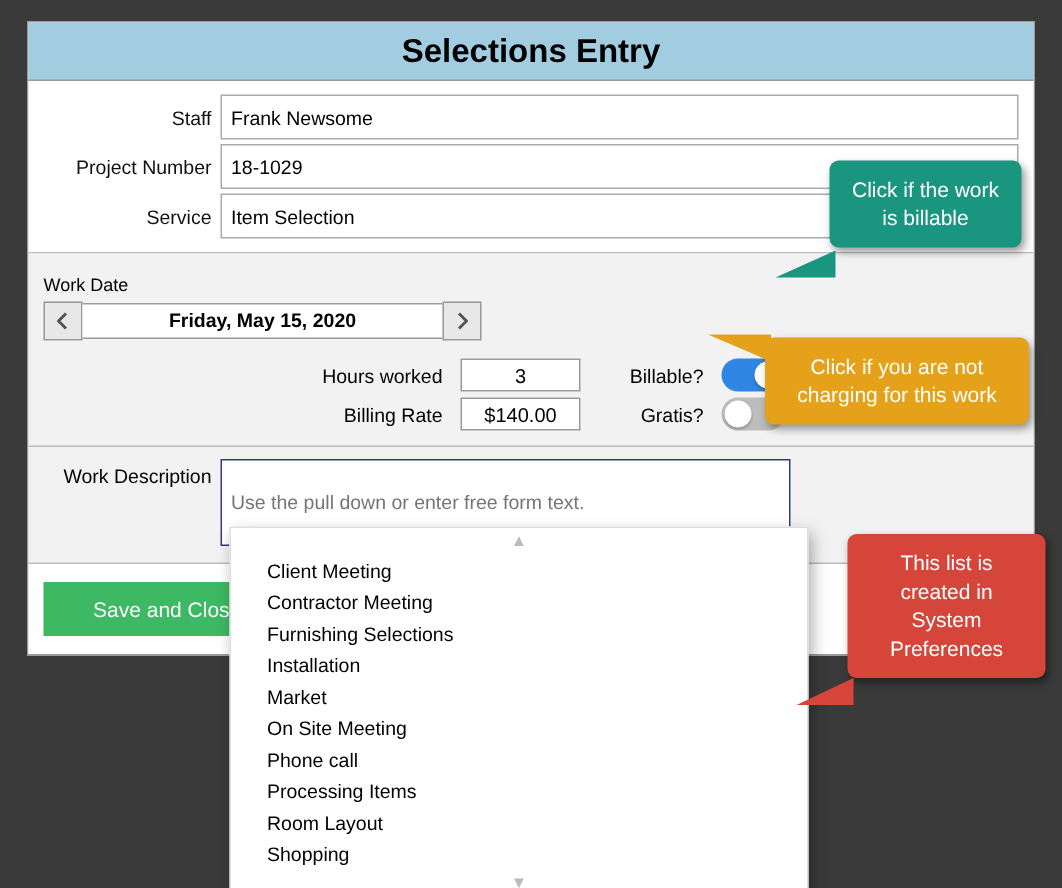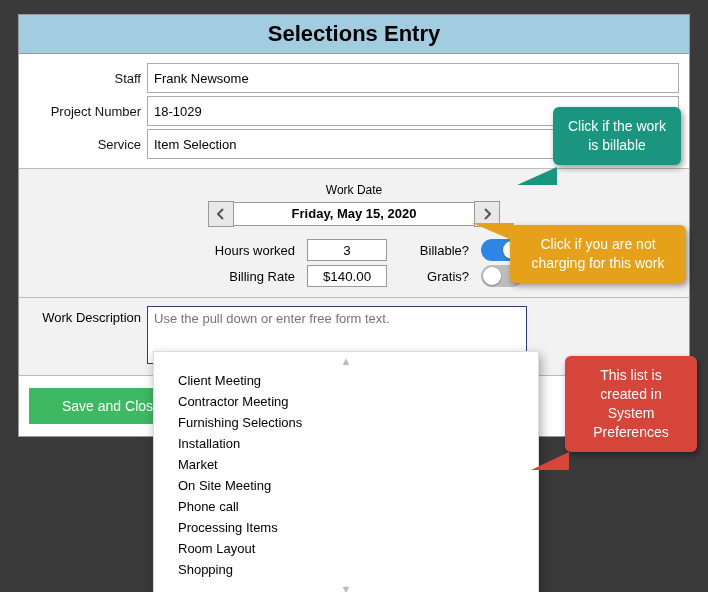--- a/index.html
+++ b/index.html
@@ -5,39 +5,39 @@
   html,body{margin:0;padding:0;font-family:Arial,Helvetica,sans-serif;font-size:13px;background:#3a3a3a;color:#000;}
   .outer{width:708px;height:592px;box-sizing:border-box;padding:14px 18px 18px 18px;position:relative;}
   .panel{background:#fff;border:1px solid #999;width:100%;box-sizing:border-box;}
   .titlebar{background:#a2cde1;border-bottom:1px solid #999;padding:6px 0;text-align:center;font-size:22px;font-weight:bold;}
   .section{padding:6px 10px;border-bottom:1px solid #bbb;background:#f2f2f2;}
   .section.white{background:#fff;}
   .form-row{display:flex;align-items:center;margin:3px 0;}
   .form-row .lbl{width:112px;text-align:right;padding-right:6px;color:#111;font-size:13px;}
   .form-row .inp{flex:1;}
   .form-row .inp input{width:100%;box-sizing:border-box;padding:14px 6px;border:1px solid #aaa;background:#fff;font-size:13px;height:24px;}
-  .workdate{display:flex;flex-direction:column;align-items:center;gap:4px;padding:8px 0;}
+  .workdate{display:flex;flex-direction:column;align-items:flex-start;gap:4px;padding:8px 0;}
   .workdate-lbl{font-size:12px;}
   .date-row{display:flex;align-items:center;}
   .date-btn{width:24px;height:24px;border:1px solid #999;background:#e8e8e8;display:flex;align-items:center;justify-content:center;cursor:pointer;}
   .date-val{width:240px;height:24px;box-sizing:border-box;border-top:1px solid #999;border-bottom:1px solid #999;text-align:center;line-height:22px;font-weight:bold;background:#fff;}
   .hr-row{display:flex;align-items:center;justify-content:center;gap:12px;margin:4px 0;}
   .hr-lbl{width:110px;text-align:right;font-size:13px;}
   .hr-inp{width:80px;text-align:center;border:1px solid #999;height:22px;box-sizing:border-box;}
   .tgl-lbl{width:70px;text-align:right;font-size:13px;}
   .toggle{width:42px;height:22px;border-radius:11px;position:relative;cursor:pointer;}
   .toggle.on{background:#2f86e4;}
   .toggle.off{background:#bdbdbd;}
   .toggle .knob{position:absolute;top:2px;width:18px;height:18px;border-radius:50%;background:#fff;box-shadow:0 1px 2px rgba(0,0,0,.3);}
   .toggle.on .knob{right:2px;}
   .toggle.off .knob{left:2px;}
   .desc-row{display:flex;align-items:flex-start;padding:8px 10px;background:#f2f2f2;border-bottom:1px solid #bbb;}
   .desc-lbl{width:112px;text-align:right;padding-right:6px;padding-top:4px;font-size:13px;}
   .desc-box{flex:1;}
-  .desc-box textarea{width:380px;height:58px;box-sizing:border-box;border:1.5px solid #2f3c7a;outline:none;padding:4px 6px;font-family:Arial;font-size:13px;color:#888;resize:none;background:#fff;}
+  .desc-box textarea{width:380px;height:58px;box-sizing:border-box;border:1.5px solid #2f3c7a;outline:none;padding:20px 6px;font-family:Arial;font-size:13px;color:#888;resize:none;background:#fff;}
   .btnbar{display:flex;gap:14px;padding:12px 10px;background:#fff;justify-content:flex-start;}
   .btn{border:none;color:#fff;font-size:14px;padding:10px 33px;cursor:pointer;}
   .btn.save{background:#3db863;}
   .btn.remove{background:#c34d45;}
   .btn.view{background:#3f7fb7;}
   
   .dropdown{position:absolute;left:153px;top:351px;width:384px;background:#fff;box-shadow:2px 4px 10px rgba(0,0,0,.35);border:1px solid #ddd;z-index:10;}
   .dd-arrow{height:18px;text-align:center;color:#bbb;font-size:11px;line-height:18px;}
   .dd-item{padding:3px 24px;font-size:13px;cursor:pointer;}
   

